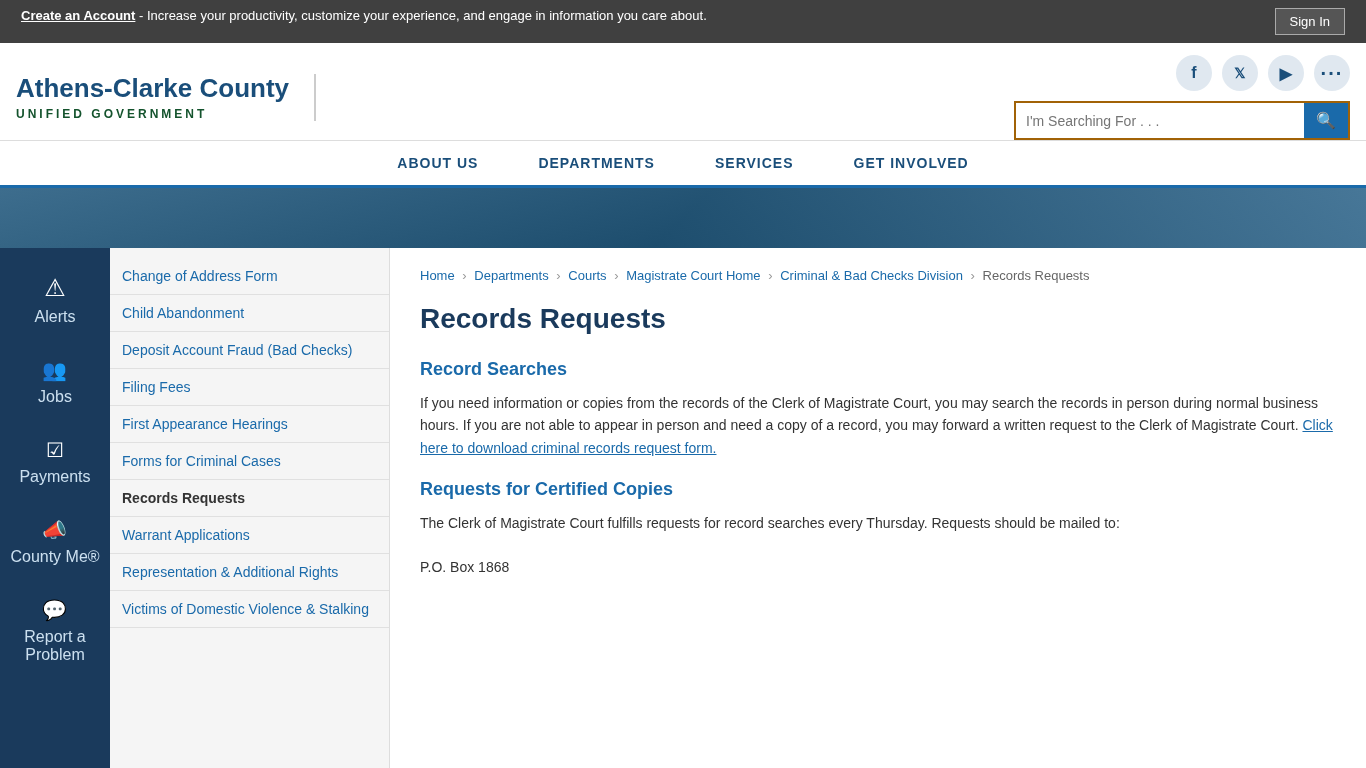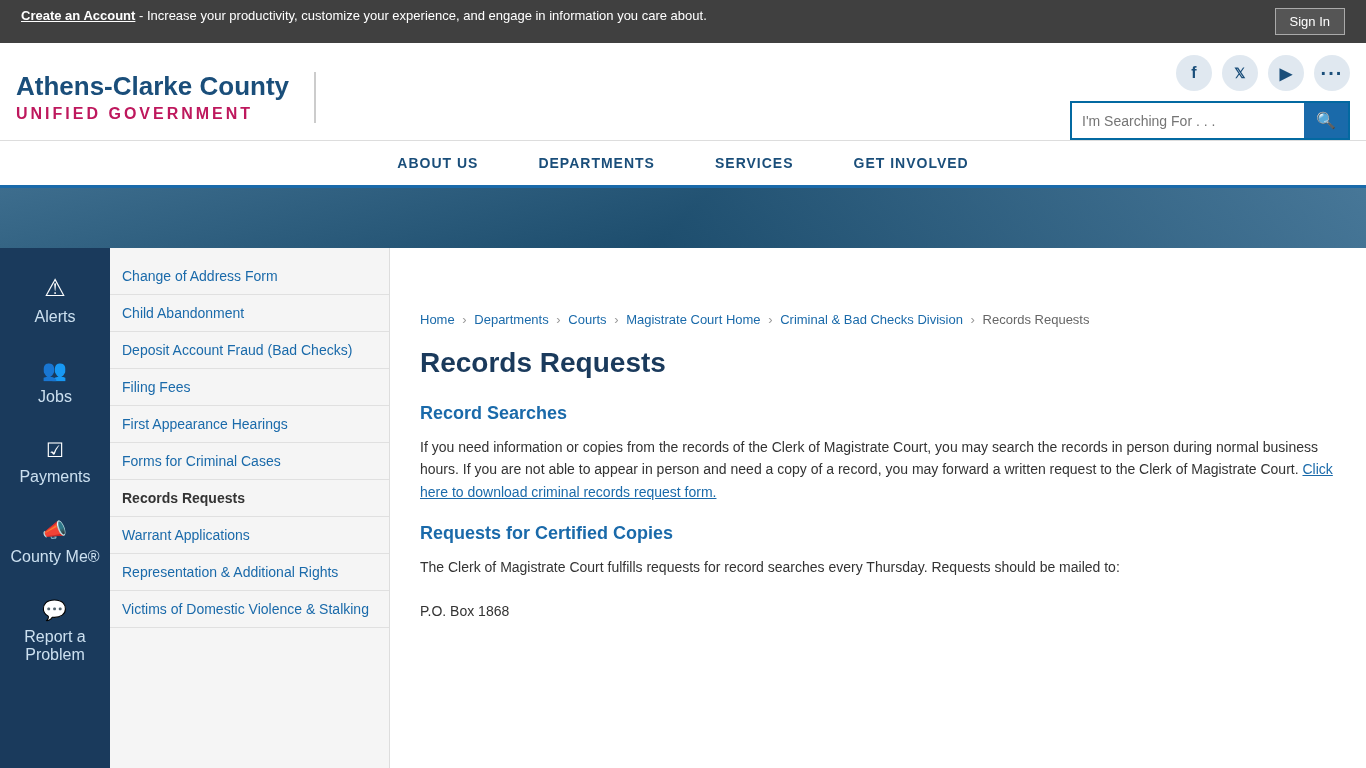--- a/index.html
+++ b/index.html
@@ -41,23 +41,23 @@
       border-right: 2px solid #ccc;
       margin-right: 20px;
     }
     .logo-title {
       font-size: 26px;
       font-weight: bold;
       color: #1a4e7a;
       line-height: 1.1;
     }
     .logo-subtitle {
-      font-size: 16px;
+      font-size: 12px;
       letter-spacing: 3px;
-      color: #be185d;
+      color: #14532d;
       font-weight: bold;
       margin-top: 4px;
     }
     .social-search-area {
       display: flex;
       flex-direction: column;
       align-items: flex-end;
       flex: 1;
     }
     .social-icons {
@@ -75,22 +75,22 @@
       align-items: center;
       justify-content: center;
       color: #1a4e7a;
       font-size: 16px;
       cursor: pointer;
       font-weight: bold;
     }
     .search-box {
       display: flex;
       align-items: center;
-      border: 2px solid #0369a1;
-      width: 280px;
+      border: 2px solid #a16207;
+      width: 336px;
     }
     .search-input {
       flex: 1;
       border: none;
       outline: none;
       padding: 8px 10px;
       font-size: 14px;
       color: #999;
     }
     .search-btn {
@@ -194,21 +194,20 @@
     .content-area {
       flex: 1;
       padding: 20px 30px;
     }
 
     
     .breadcrumb {
       font-size: 13px;
       color: #666;
       margin-bottom: 20px;
-      margin-top: 44px;
     }
     .breadcrumb a {
       color: #1a6aaa;
       text-decoration: none;
     }
     .breadcrumb .sep { margin: 0 4px; color: #999; }
 
     
     .page-title {
       font-size: 28px;

